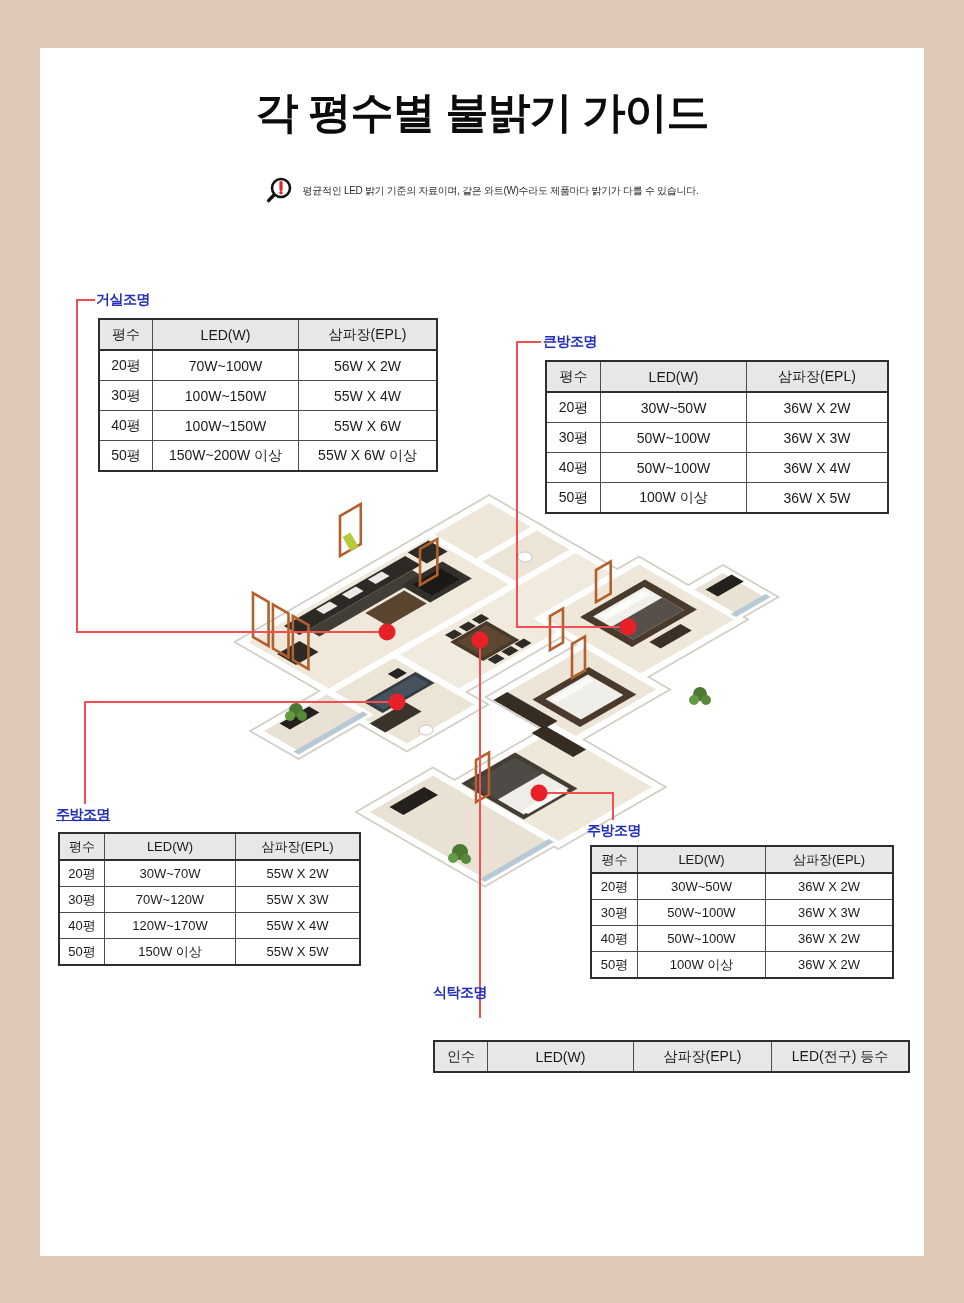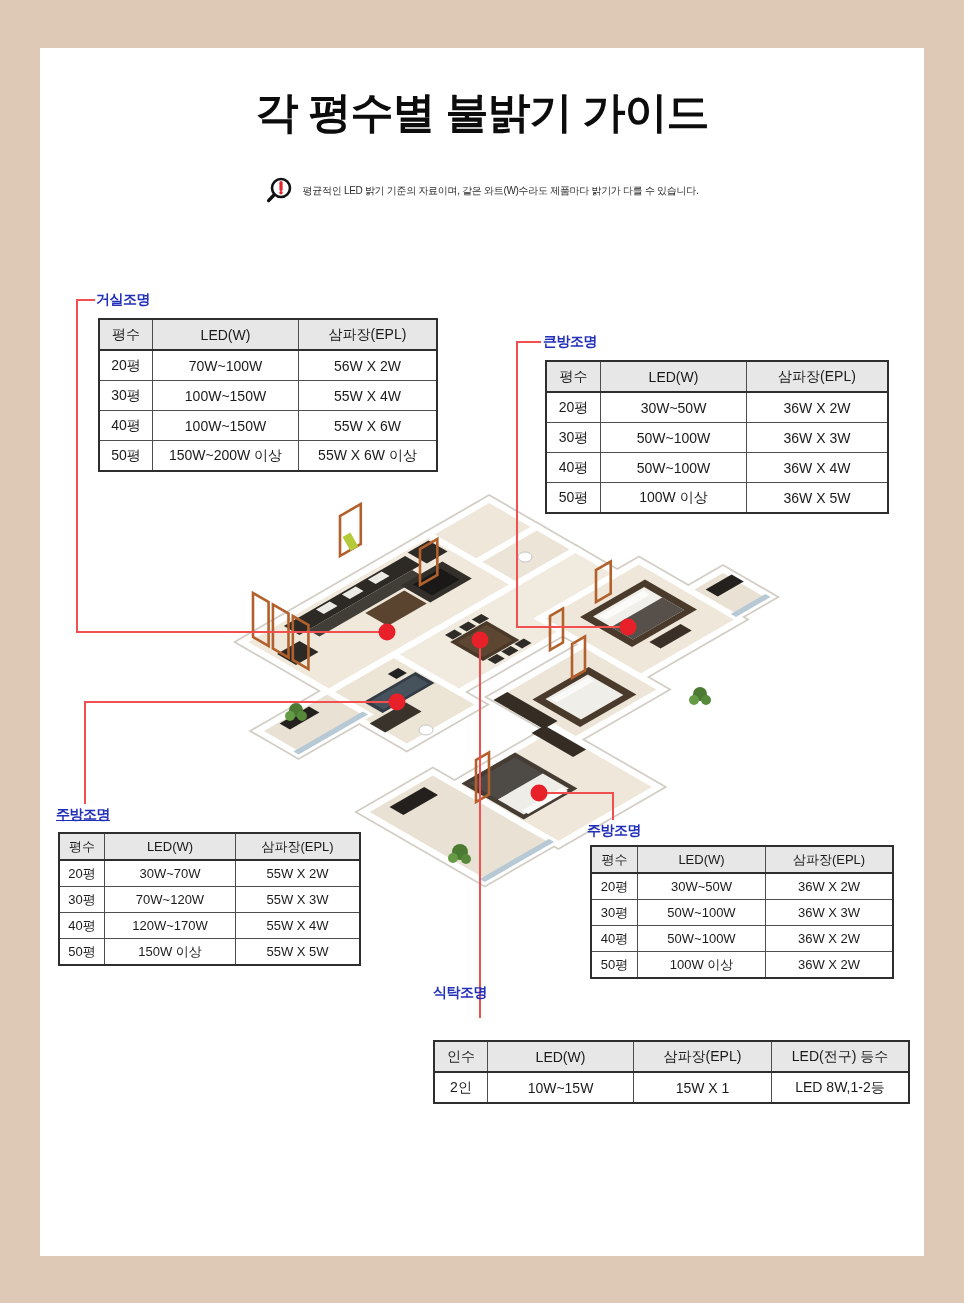--- a/index.html
+++ b/index.html
@@ -335,21 +335,15 @@
   <table class="guide t30" id="tbl-dining">
       <thead>
         <tr>
           <th style="width: 52px;">인수</th>
           <th style="width: 145px;">LED(W)</th>
           <th style="width: 137px;">삼파장(EPL)</th>
           <th style="width: 136px;">LED(전구) 등수</th>
         </tr>
       </thead>
       <tbody>
-        <tr>
-          <td>2인</td>
-          <td>10W~15W</td>
-          <td>15W X 1</td>
-          <td>LED 8W,1-2등</td>
-        </tr>
       </tbody>
     </table>
 </div>
 
 </body></html>

